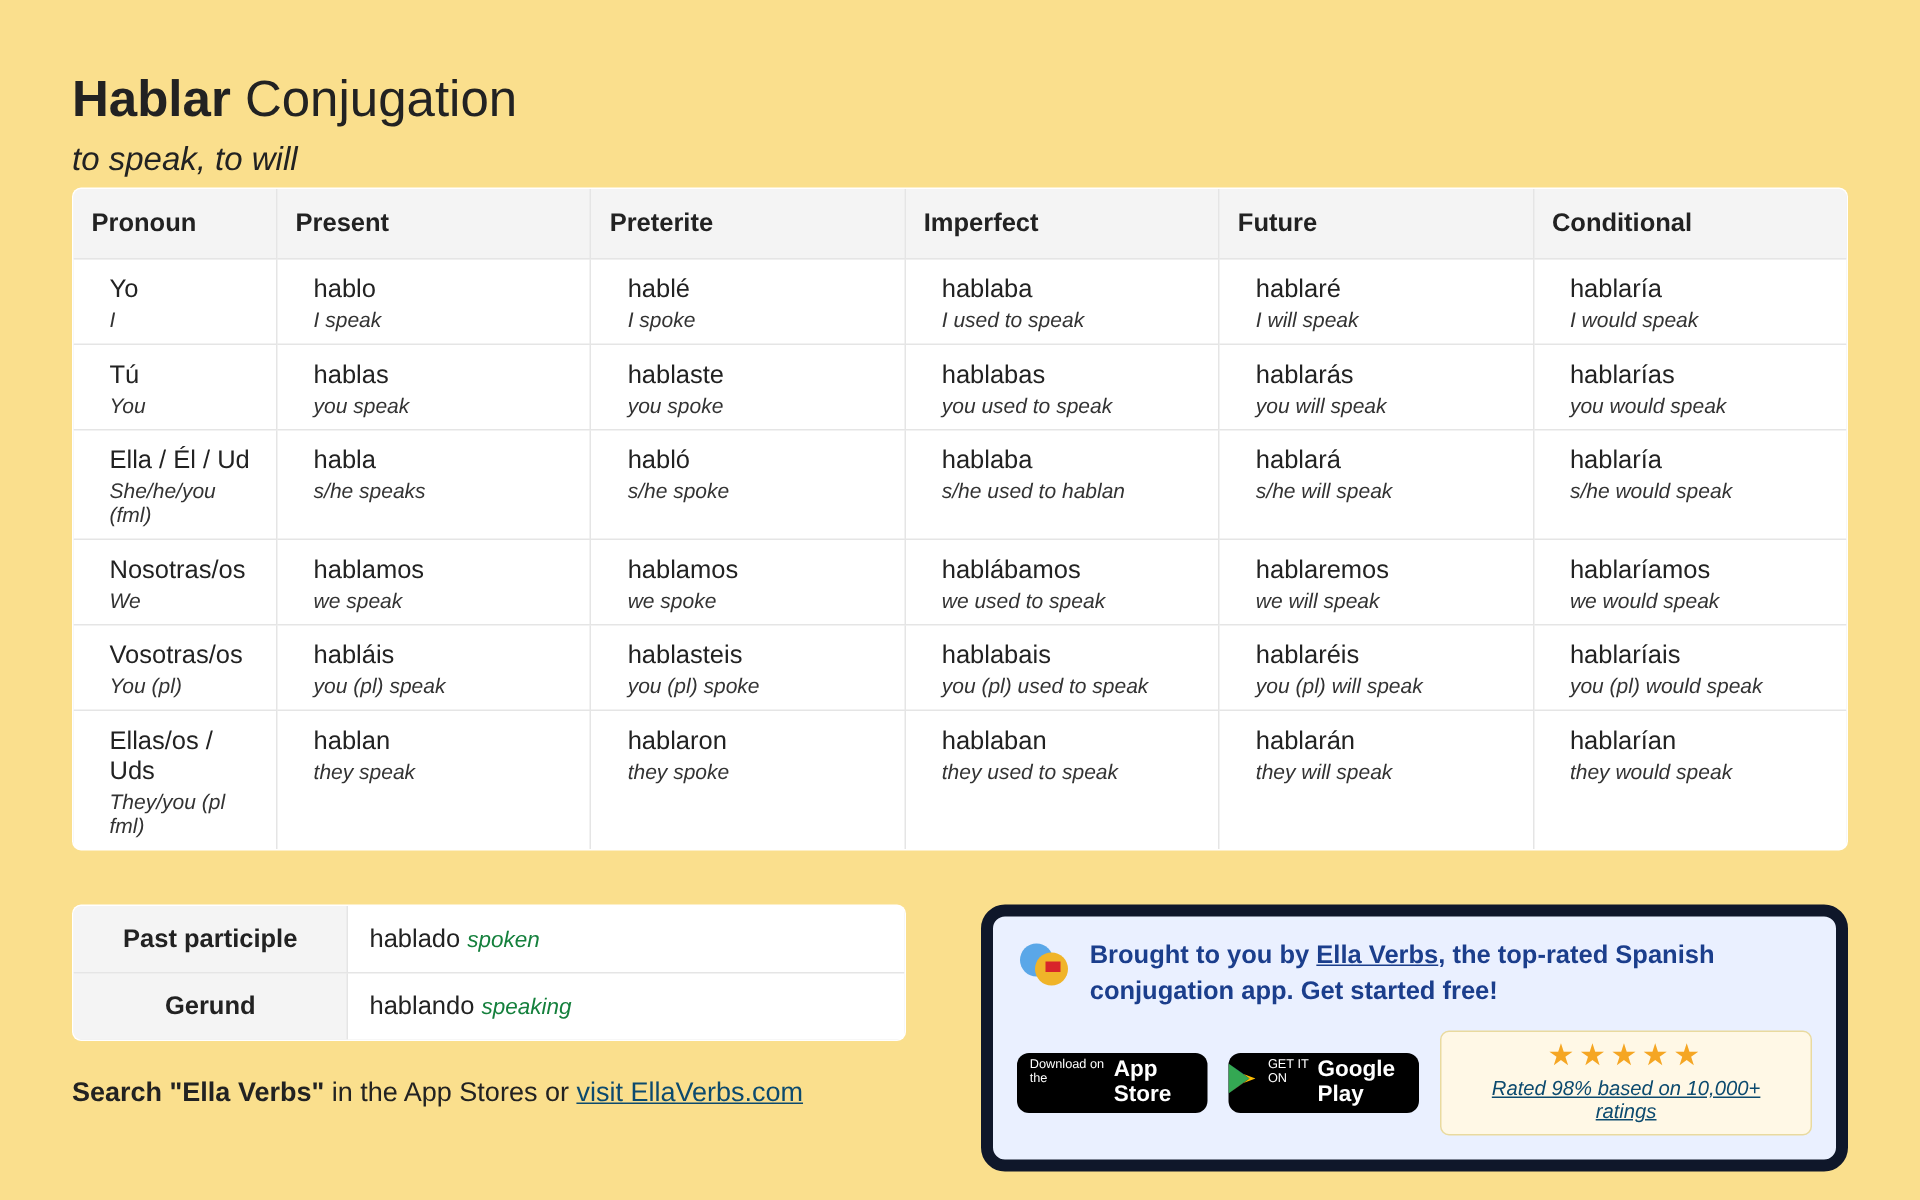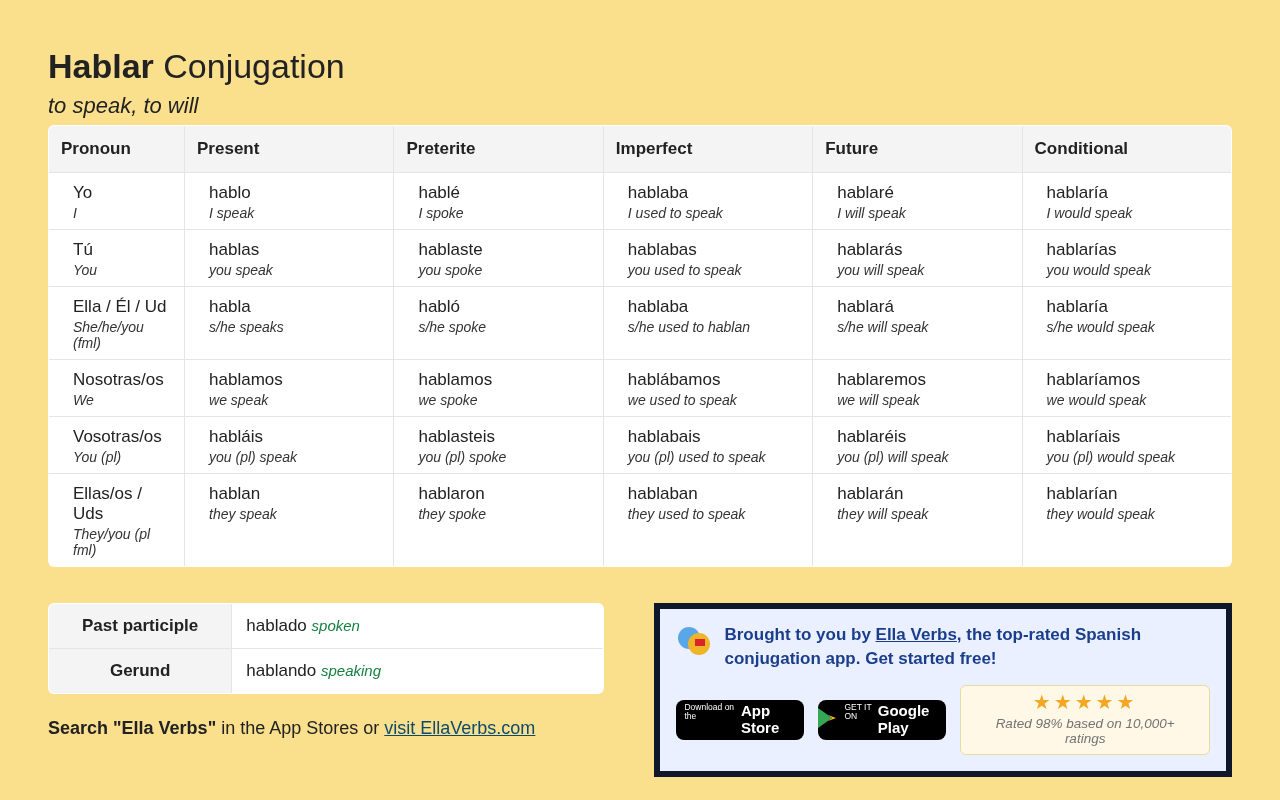--- a/index.html
+++ b/index.html
@@ -53,23 +53,23 @@
   table.forms { width:100%; border-collapse:collapse; background:#fff; border:1px solid #ddd; border-radius:6px; overflow:hidden; }
   table.forms th { background:#f4f4f4; font-weight:700; font-size:17px; text-align:center; padding:12px 14px; width:33%; border-bottom:1px solid #e5e5e5; border-right:1px solid #e5e5e5;}
   table.forms td { padding:12px 14px; font-size:17px; border-bottom:1px solid #e5e5e5;}
   table.forms tr:last-child th, table.forms tr:last-child td { border-bottom:none; }
   .forms .it { font-style:italic; font-size:15px; color:#15803d; }
   .searchline { margin-top:24px; font-size:18px; }
   .searchline a { color:#0c4a6e; }
 
   .promo {
     flex:1;
-    border:6px solid #0f172a;
+    border:8px solid #0f172a;
     background:#eaf0ff;
-    border-radius:0;
+    border-radius:16px;
     padding:14px 16px 16px 16px;
     position:relative;
   }
   .promo-top { display:flex; gap:12px; align-items:flex-start; }
   .promo-icon { width:36px; height:36px; flex:none; }
   .promo-text { font-size:17px; font-weight:700; color:#1b3e8c; line-height:1.4; }
   .promo-text a { color:#1b3e8c; }
   .buttons-row { display:flex; gap:14px; margin-top:14px; align-items:center; }
   .store-btn {
     background:#000; color:#fff; border-radius:8px; width:130px; height:40px;
@@ -80,21 +80,21 @@
   .store-btn .txt{ display:flex; flex-direction:row; align-items:flex-start; }
   .rating {
     margin-left:auto;
     background:#fff8e6;
     border:1px solid #e9da9f;
     border-radius:6px;
     padding:6px 14px 8px 14px;
     text-align:center;
   }
   .stars { color:#f5a623; font-size:20px; letter-spacing:3px; line-height:1; margin-bottom:4px; }
-  .rating .rt { font-size:13.5px; font-style:italic; color:#737373; }
+  .rating .rt { font-size:13.5px; font-style:italic; color:#0c4a6e;text-decoration:underline; }
 </style>
 </head>
 <body>
 
 <div class="header">
   <div>
     <h1 class="title">
       <strong>Hablar</strong><span> Conjugation</span>
     </h1>
     <div class="subtitle">to speak, to will</div>

